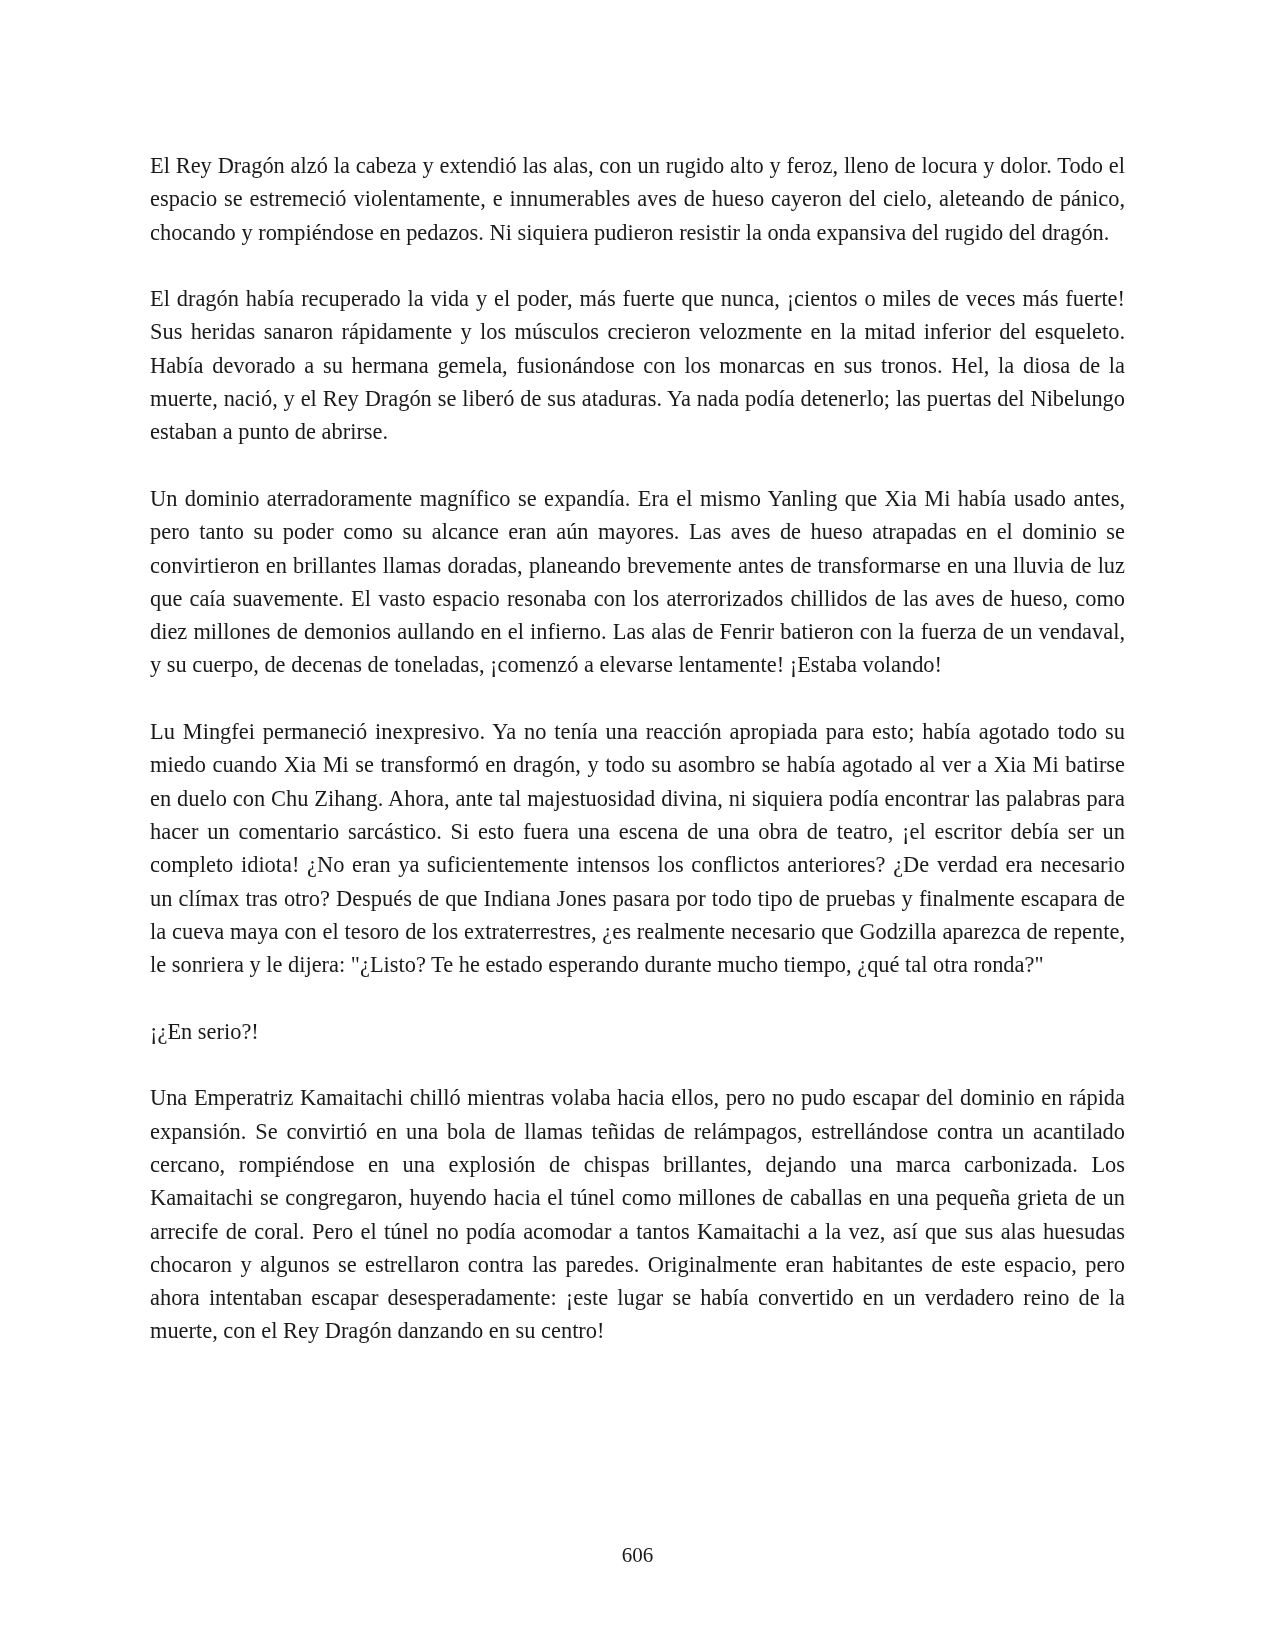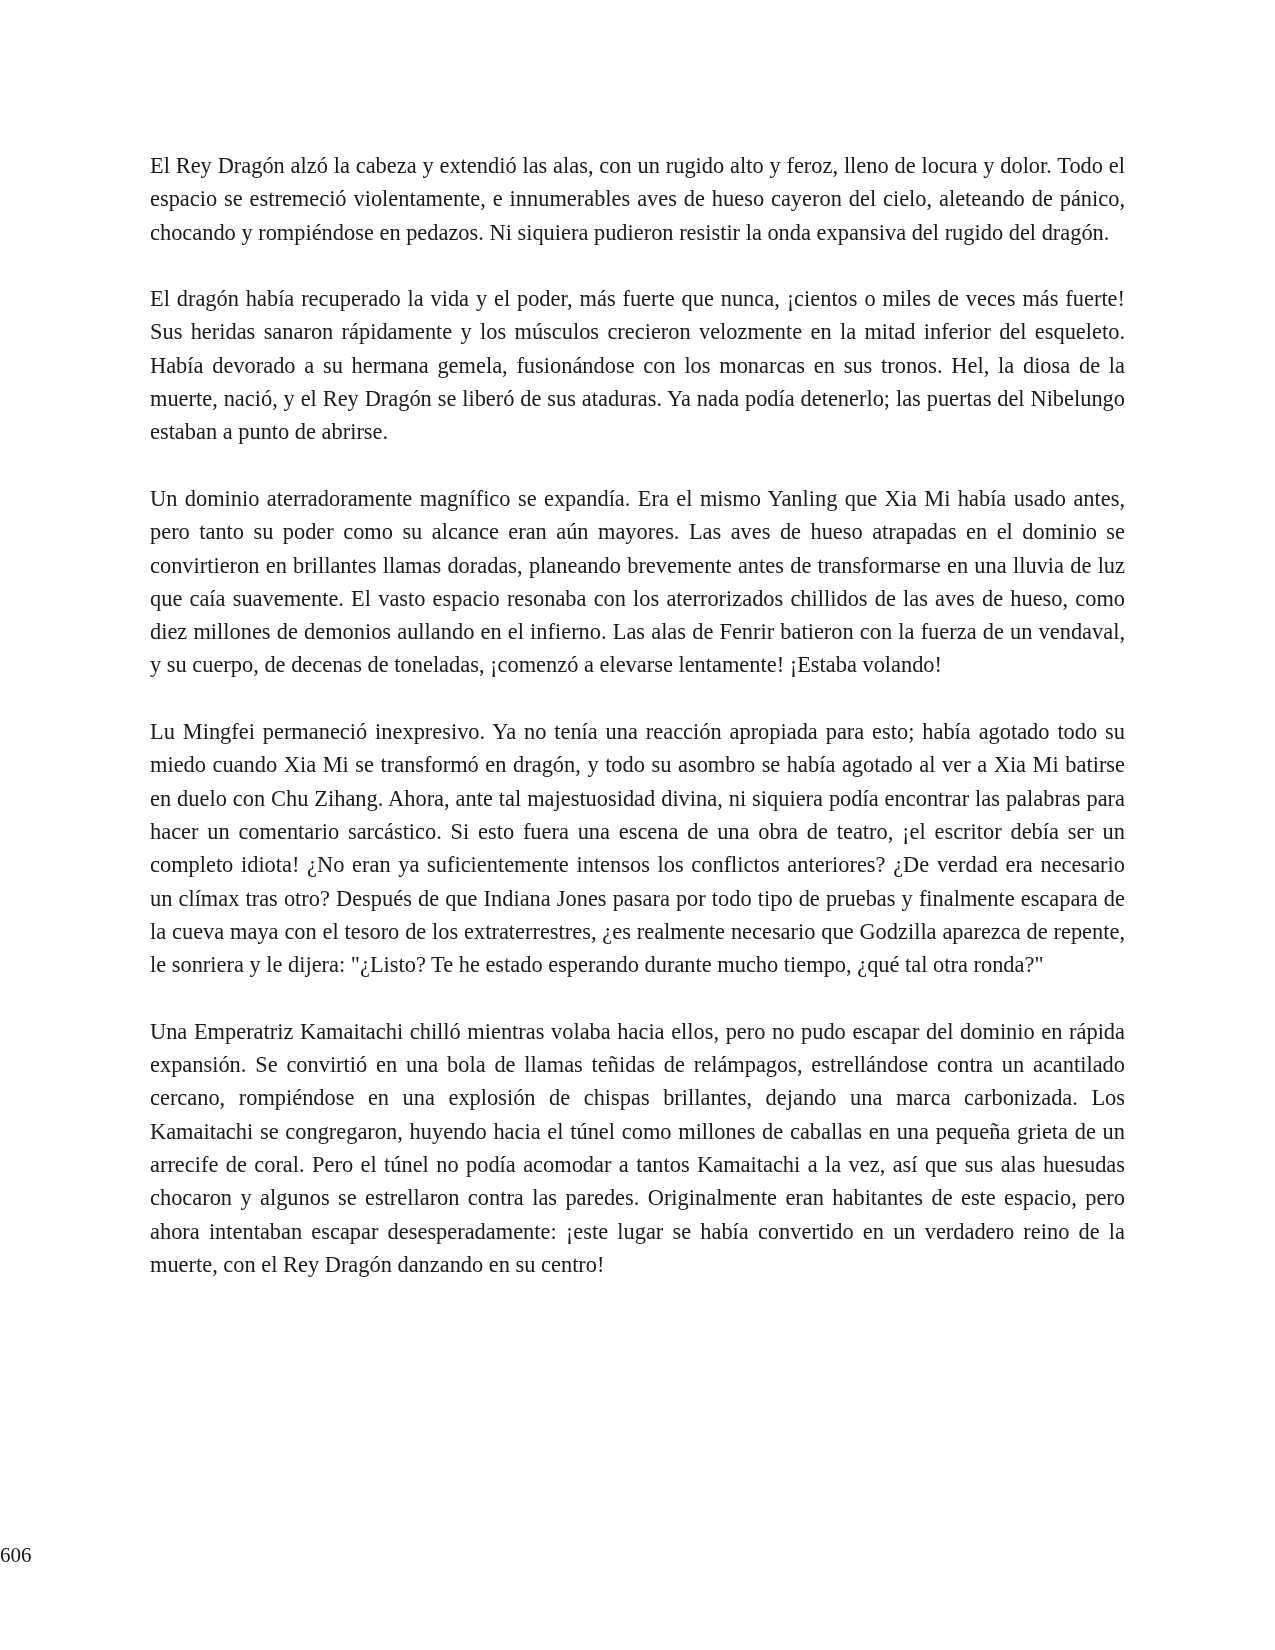--- a/index.html
+++ b/index.html
@@ -38,31 +38,32 @@
       hyphens: none;
     }
     .para:last-child {
       margin-bottom: 12px;
     }
     .page-number {
       position: absolute;
       left: 0;
       width: 1275px;
       top: 1540px;
-      text-align: left;
+      text-align: center;
       font-size: 21px;
       line-height: 30px;
       color: #1a1a1a;
     }
   </style>
 </head>
 <body>
 
 <div class="page">
   <div class="text-block">
     <p class="para">El Rey Dragón alzó la cabeza y extendió las alas, con un rugido alto y feroz, lleno de locura y dolor. Todo el espacio se estremeció violentamente, e innumerables aves de hueso cayeron del cielo, aleteando de pánico, chocando y rompiéndose en pedazos. Ni siquiera pudieron resistir la onda expansiva del rugido del dragón.</p>
     <p class="para">El dragón había recuperado la vida y el poder, más fuerte que nunca, ¡cientos o miles de veces más fuerte! Sus heridas sanaron rápidamente y los músculos crecieron velozmente en la mitad inferior del esqueleto. Había devorado a su hermana gemela, fusionándose con los monarcas en sus tronos. Hel, la diosa de la muerte, nació, y el Rey Dragón se liberó de sus ataduras. Ya nada podía detenerlo; las puertas del Nibelungo estaban a punto de abrirse.</p>
     <p class="para">Un dominio aterradoramente magnífico se expandía. Era el mismo Yanling que Xia Mi había usado antes, pero tanto su poder como su alcance eran aún mayores. Las aves de hueso atrapadas en el dominio se convirtieron en brillantes llamas doradas, planeando brevemente antes de transformarse en una lluvia de luz que caía suavemente. El vasto espacio resonaba con los aterrorizados chillidos de las aves de hueso, como diez millones de demonios aullando en el infierno. Las alas de Fenrir batieron con la fuerza de un vendaval, y su cuerpo, de decenas de toneladas, ¡comenzó a elevarse lentamente! ¡Estaba volando!</p>
     <p class="para">Lu Mingfei permaneció inexpresivo. Ya no tenía una reacción apropiada para esto; había agotado todo su miedo cuando Xia Mi se transformó en dragón, y todo su asombro se había agotado al ver a Xia Mi batirse en duelo con Chu Zihang. Ahora, ante tal majestuosidad divina, ni siquiera podía encontrar las palabras para hacer un comentario sarcástico. Si esto fuera una escena de una obra de teatro, ¡el escritor debía ser un completo idiota! ¿No eran ya suficientemente intensos los conflictos anteriores? ¿De verdad era necesario un clímax tras otro? Después de que Indiana Jones pasara por todo tipo de pruebas y finalmente escapara de la cueva maya con el tesoro de los extraterrestres, ¿es realmente necesario que Godzilla aparezca de repente, le sonriera y le dijera: "¿Listo? Te he estado esperando durante mucho tiempo, ¿qué tal otra ronda?"</p>
+    <p class="para">¡¿En serio?!</p>
     <p class="para">Una Emperatriz Kamaitachi chilló mientras volaba hacia ellos, pero no pudo escapar del dominio en rápida expansión. Se convirtió en una bola de llamas teñidas de relámpagos, estrellándose contra un acantilado cercano, rompiéndose en una explosión de chispas brillantes, dejando una marca carbonizada. Los Kamaitachi se congregaron, huyendo hacia el túnel como millones de caballas en una pequeña grieta de un arrecife de coral. Pero el túnel no podía acomodar a tantos Kamaitachi a la vez, así que sus alas huesudas chocaron y algunos se estrellaron contra las paredes. Originalmente eran habitantes de este espacio, pero ahora intentaban escapar desesperadamente: ¡este lugar se había convertido en un verdadero reino de la muerte, con el Rey Dragón danzando en su centro!</p>
   </div>
   <div class="page-number">606</div>
 </div>
 
 </body></html>

